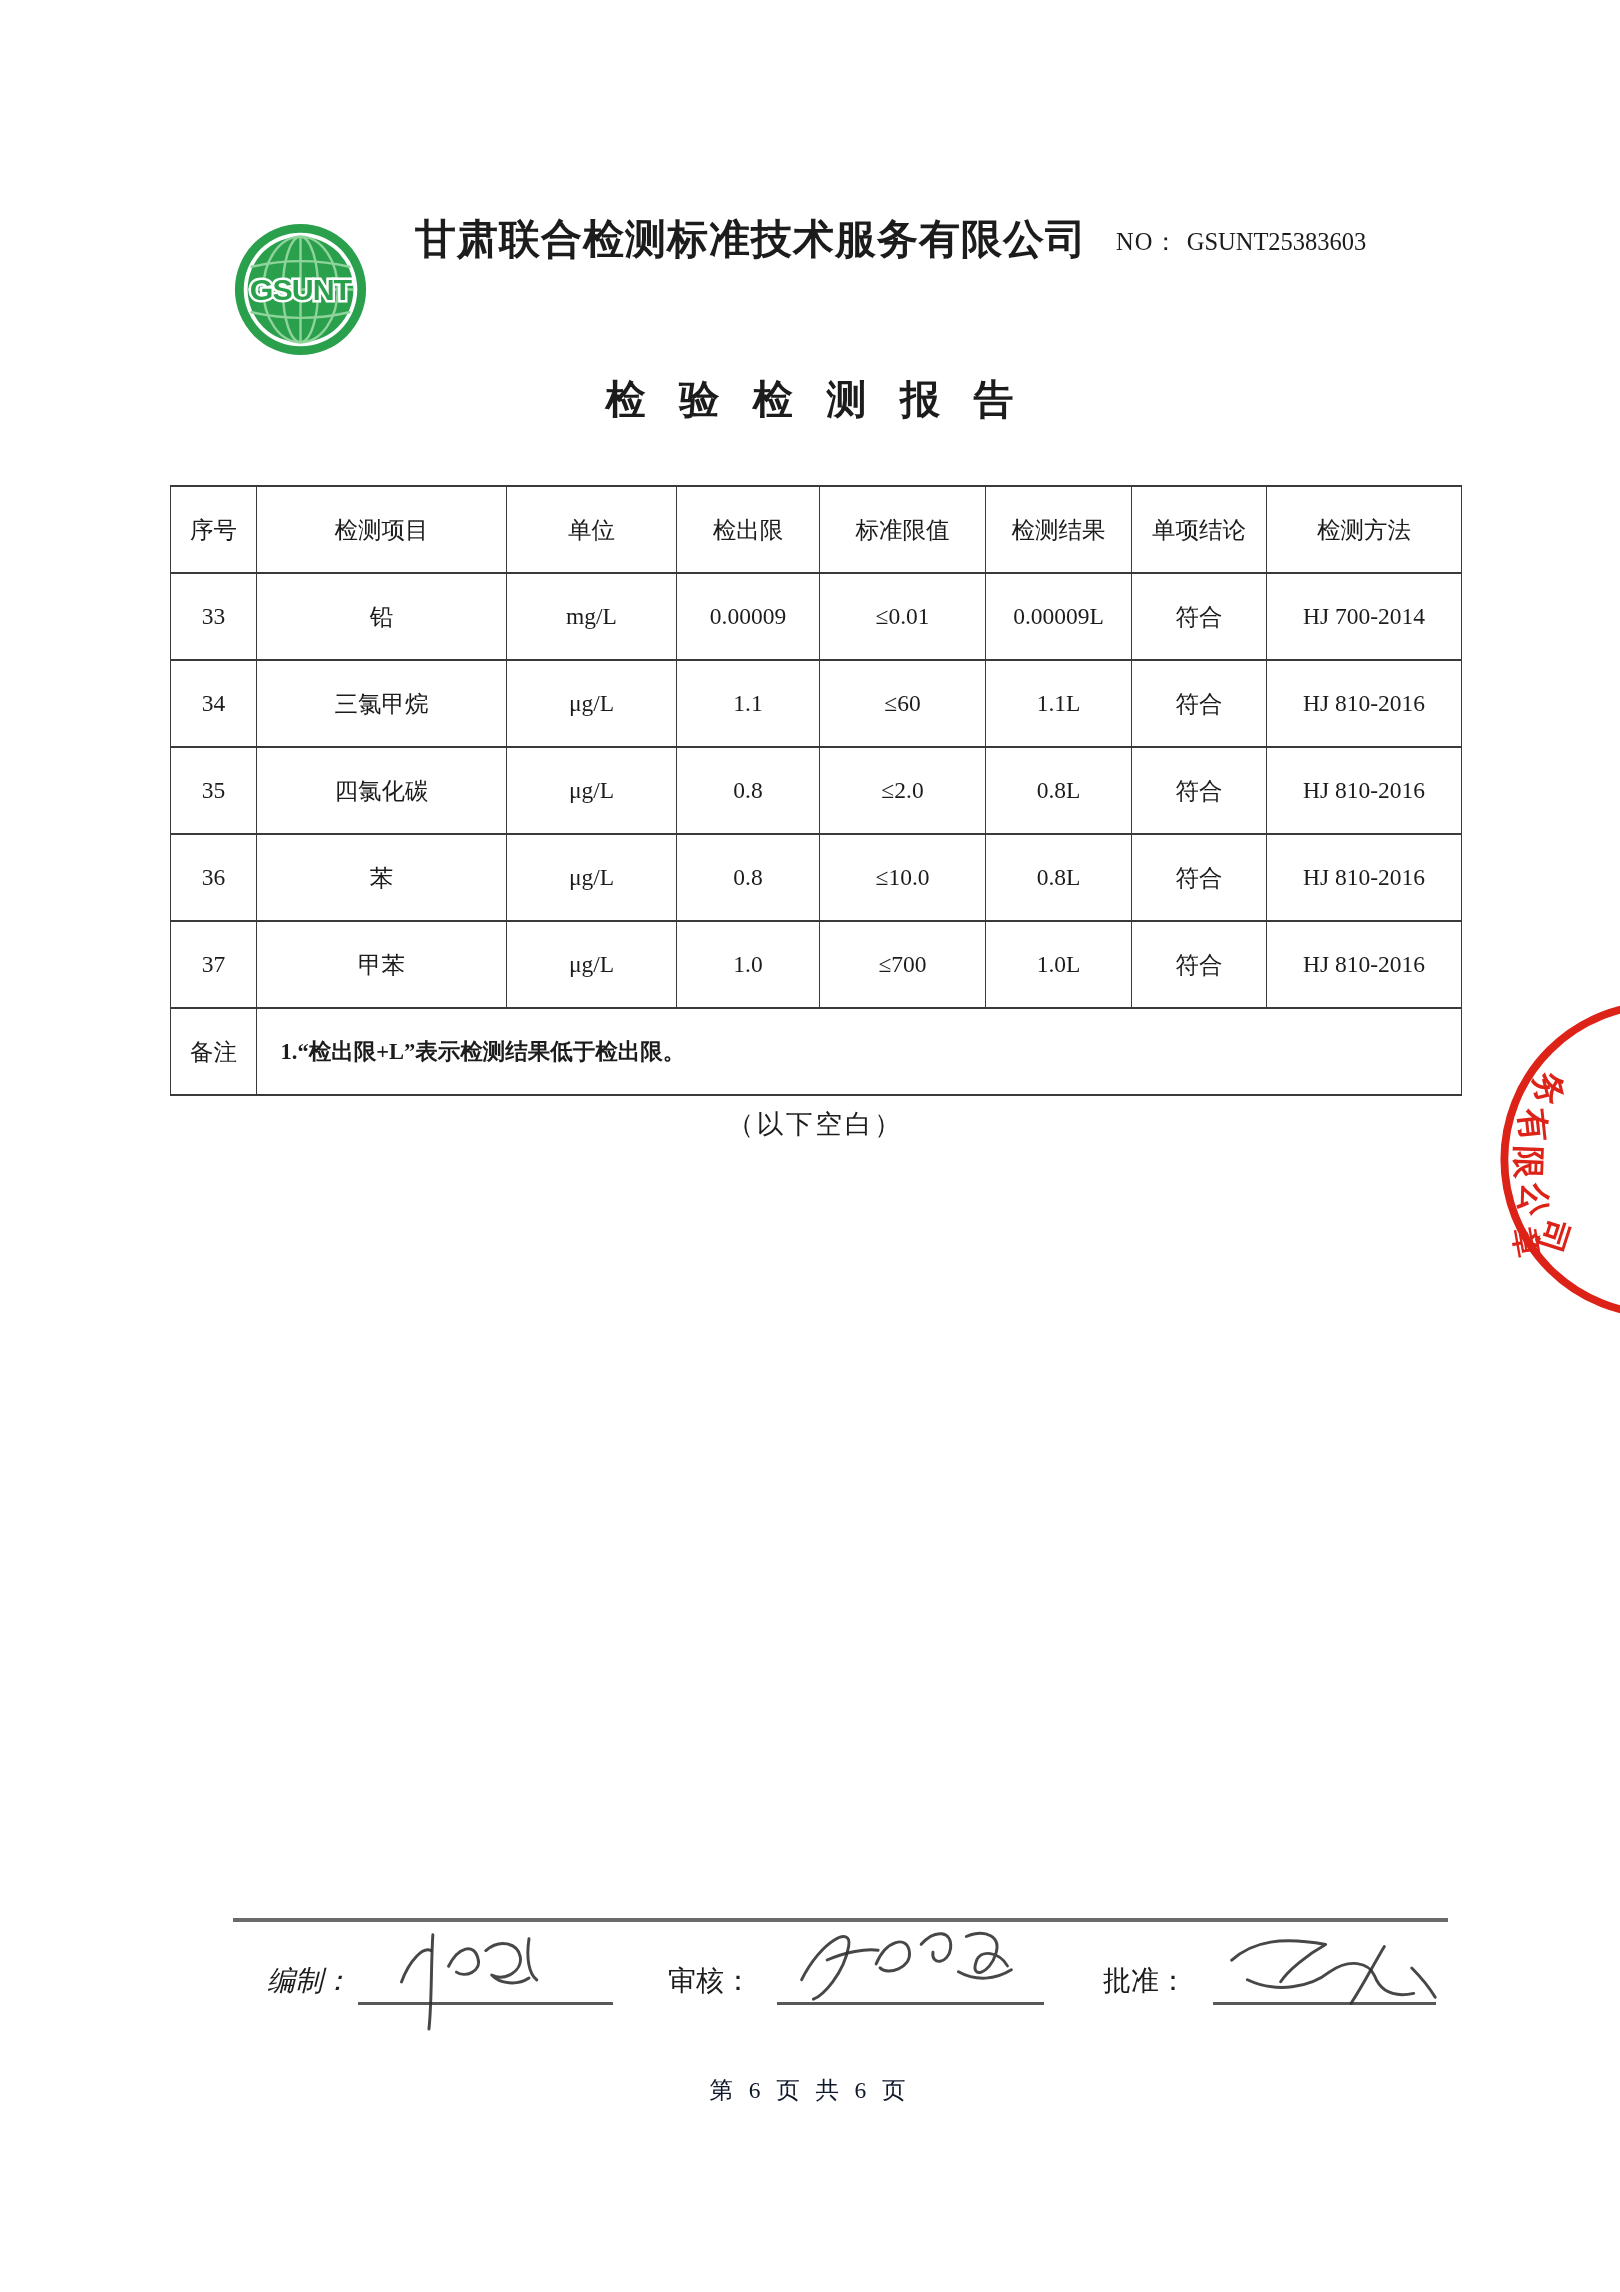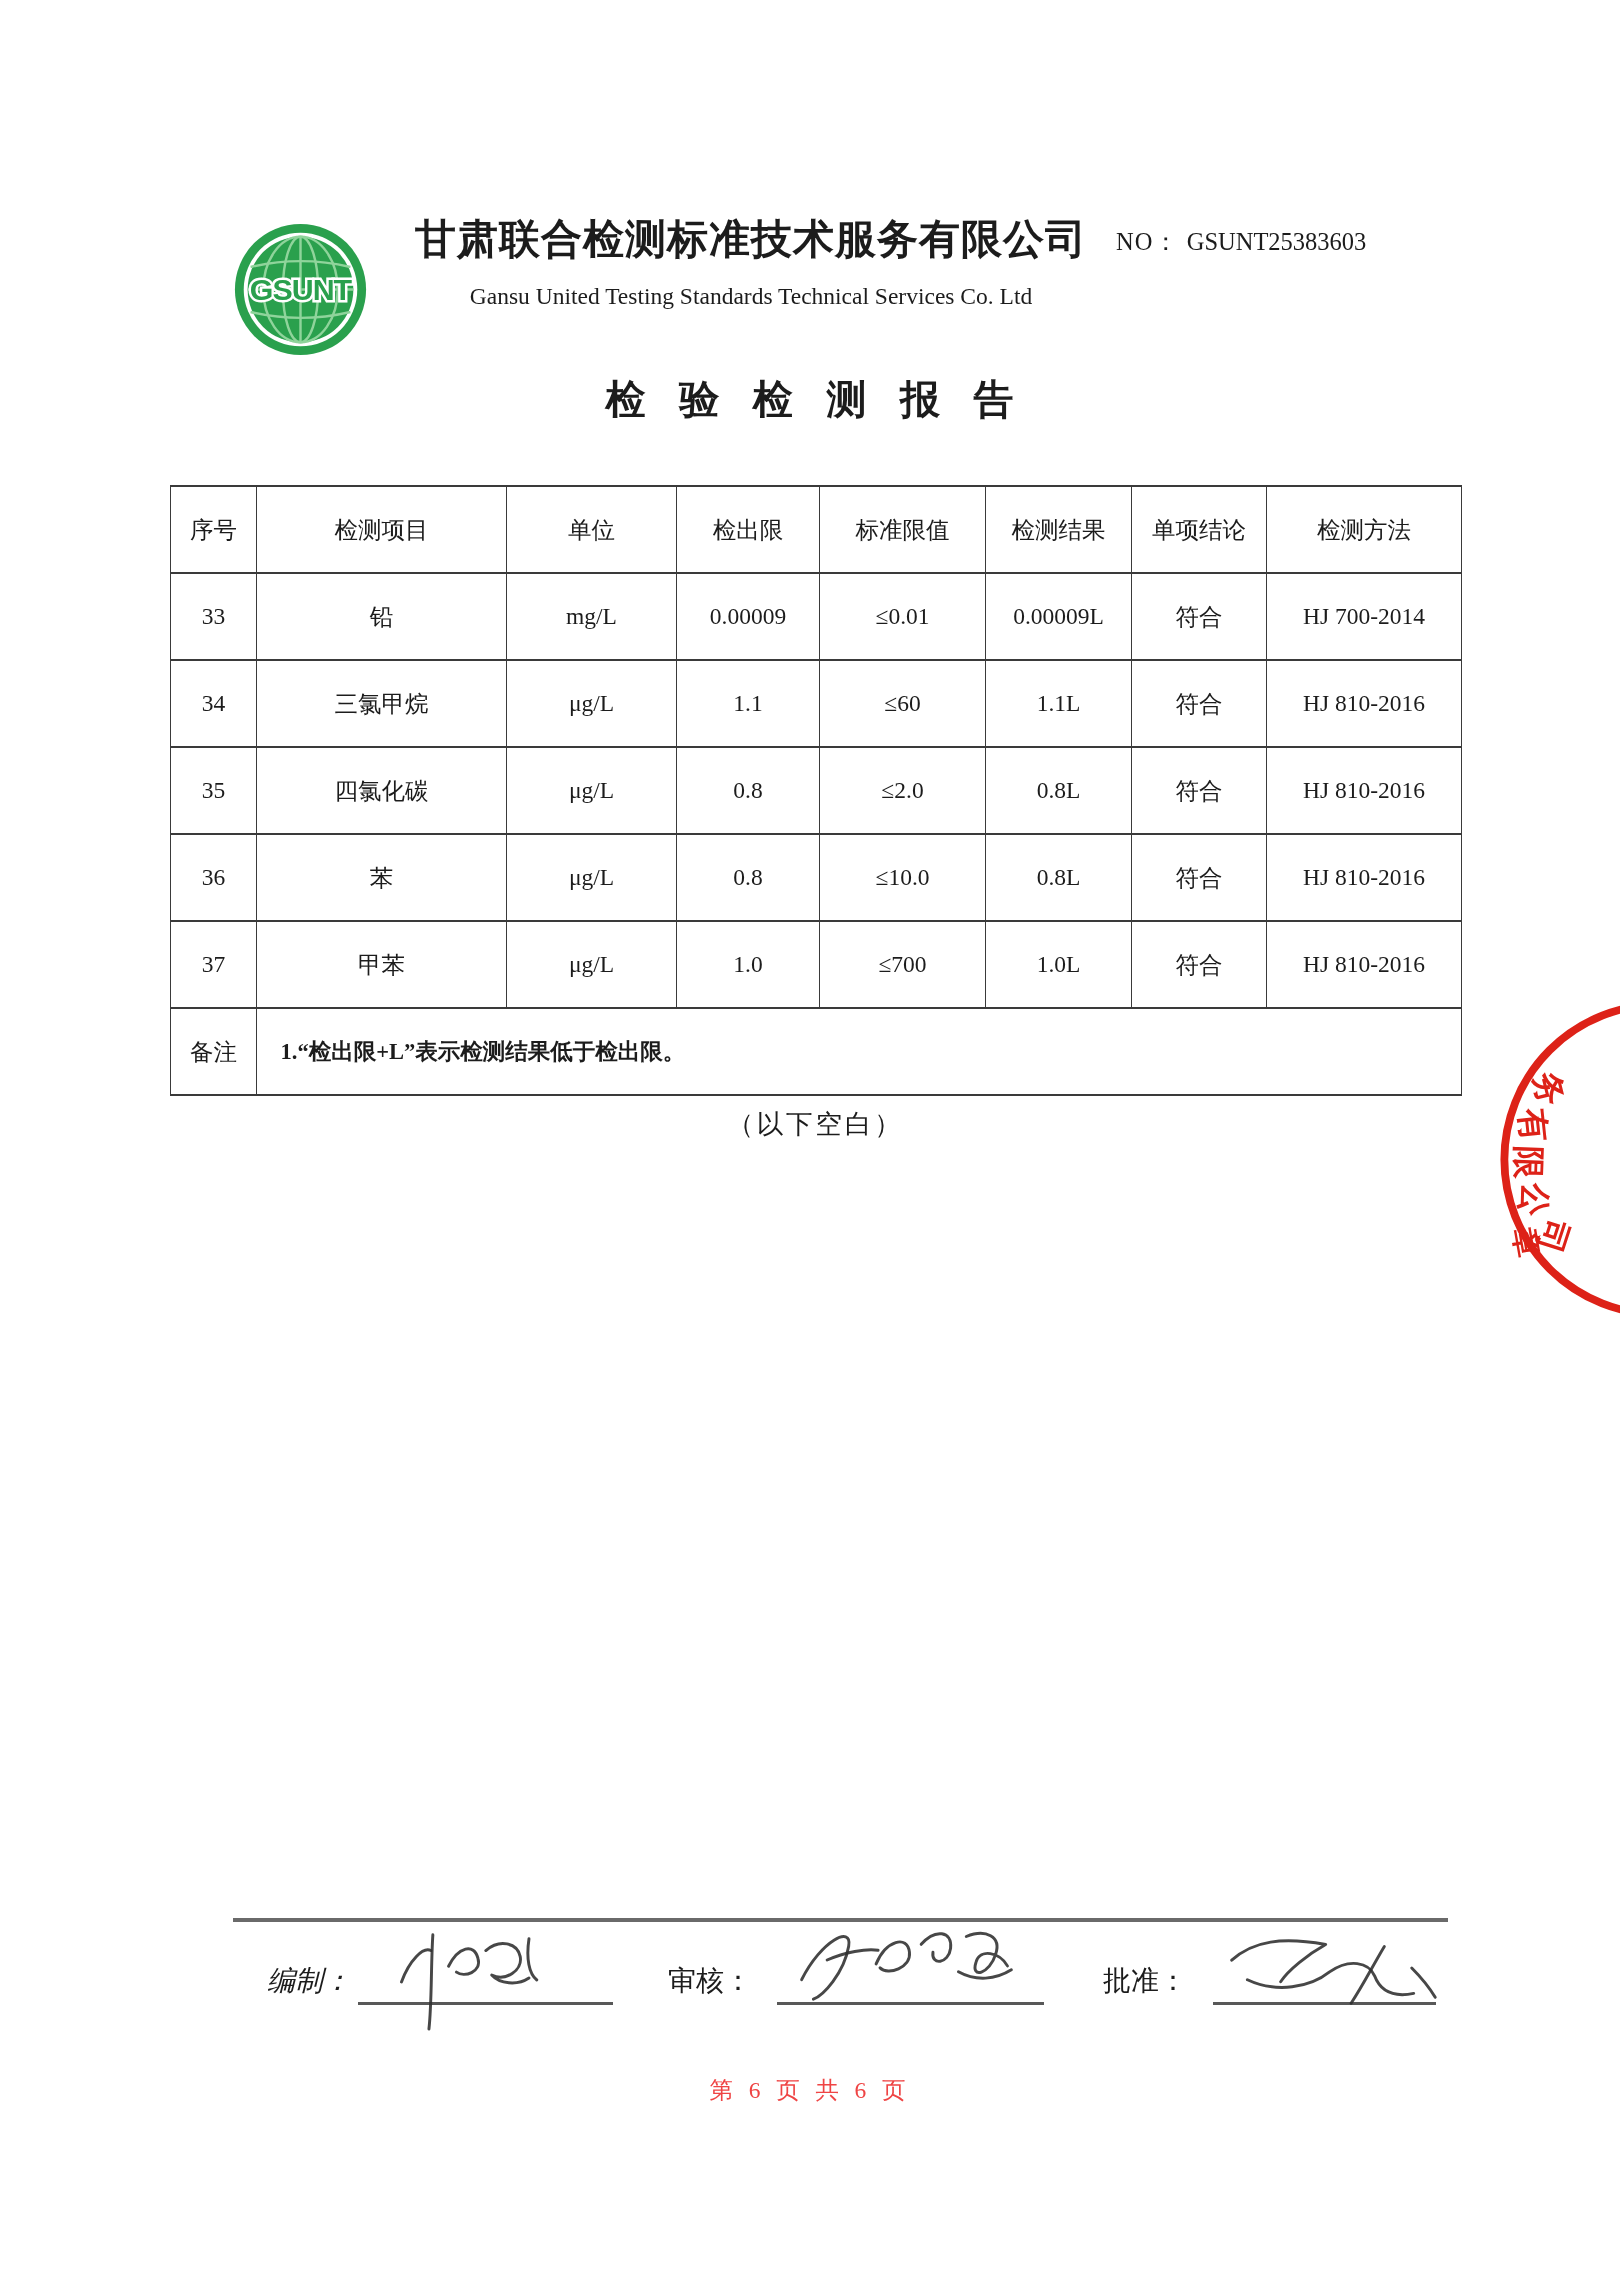--- a/index.html
+++ b/index.html
@@ -56,21 +56,21 @@
   .sig-line.l2{left:777px; width:267px;}
   .sig-line.l3{left:1213px; width:223px;}
   .sig-svg{position:absolute;}
   .sig-svg.s1{left:374px; top:1921px;}
   .sig-svg.s2{left:784px; top:1909px;}
   .sig-svg.s3{left:1220px; top:1919px;}
   .sig-svg path{stroke:#2e2e2e; stroke-width:3; fill:none; stroke-linecap:round; stroke-linejoin:round; opacity:.88;}
   
   .page-footer{
     position:absolute; left:0; top:2074px; width:100%; text-align:center;
-    font-size:23.5px; letter-spacing:4.9px; color:#ef4444;
+    font-size:23.5px; letter-spacing:4.9px; color:#0f172a;
   }
 </style>
 </head>
 <body>
 
 <div class="page">
 
   <svg class="logo" viewBox="0 0 142 142">
     <circle cx="71" cy="71" r="67" fill="#2aa04d"></circle>
     <circle cx="71" cy="71" r="58" fill="#ffffff"></circle>
@@ -81,21 +81,20 @@
       <line x1="71" y1="17" x2="71" y2="125"></line>
       <path d="M20,48 Q71,36 122,48"></path>
       <path d="M17,71 H125"></path>
       <path d="M20,94 Q71,106 122,94"></path>
     </g>
     <text x="71" y="82" text-anchor="middle" font-family="Liberation Sans, DejaVu Sans, sans-serif" font-weight="bold" font-size="31" fill="#2aa04d" stroke="#ffffff" stroke-width="5" paint-order="stroke" letter-spacing="-1">GSUNT</text>
   </svg>
 
   <div class="company-block">
     <div class="company-zh">甘肃联合检测标准技术服务有限公司</div>
-    <div class="company-en">Gansu United Testing Standards Technical Services Co. Ltd</div>
   </div>
 
   <div class="report-no">
     <span class="no-label">NO：</span><span class="no-value">GSUNT25383603</span>
   </div>
 
   <div class="report-title">检 验 检 测 报 告</div>
 
   <table class="report-table">
     <colgroup>

